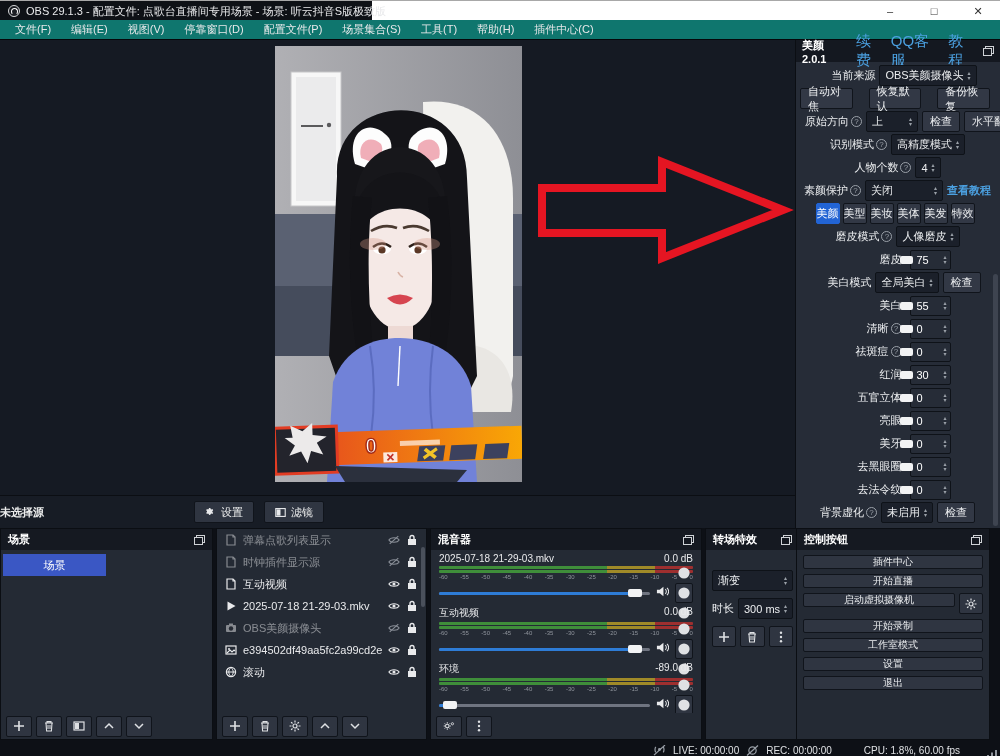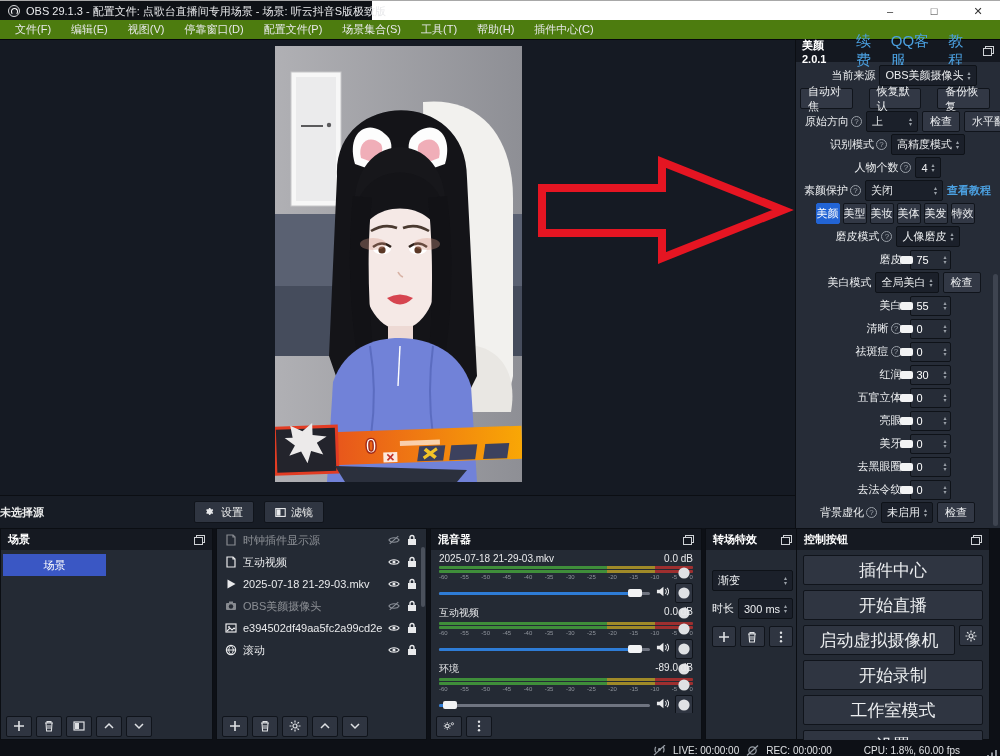--- a/index.html
+++ b/index.html
@@ -10,21 +10,21 @@
   
   .titlebar { position:absolute; left:0; top:0; width:1000px; height:20px; background:#ffffff; border-top:1px solid #a8a8a8; }
   .titlebar-dark { position:absolute; left:0; top:0; width:372px; height:20px; background:#0e1116; display:flex; align-items:center; gap:6px; padding:0 8px; }
   .titlebar-dark .t-text { color:#e8e9eb; font-size:11px; white-space:nowrap; }
   .obs-logo { width:12px; height:12px; border-radius:50%; background:#1b1e24; border:1px solid #d7d8da; position:relative; flex:0 0 auto; }
   .obs-logo::after { content:""; position:absolute; left:2px; top:2px; width:5px; height:5px; border-radius:50%; border:1.5px solid #fff; border-bottom-color:transparent; }
   .win-controls { position:absolute; right:0; top:0; height:20px; display:flex; }
   .win-btn { width:44px; height:20px; display:flex; align-items:center; justify-content:center; color:#333; font-size:11px; }
 
   
-  .menubar { position:absolute; left:0; top:20px; width:1000px; height:20px; background:#4d7c0f; display:flex; align-items:center; padding:0 6px; gap:2px; border-bottom:1px solid #05070a; }
+  .menubar { position:absolute; left:0; top:20px; width:1000px; height:20px; background:#0f766e; display:flex; align-items:center; padding:0 6px; gap:2px; border-bottom:1px solid #05070a; }
   .menu-item { color:#e7e8ea; font-size:11px; padding:2px 9px; white-space:nowrap; }
 
   
   .main { position:absolute; left:0; top:40px; width:1000px; height:488px; }
   .canvas { position:absolute; left:0; top:0; width:795px; height:488px; background:#151a23; }
   .preview { position:absolute; left:275px; top:6px; width:247px; height:436px; background:#9a9aa0; overflow:hidden; }
   .red-arrow { position:absolute; left:0; top:0; pointer-events:none; }
 
   .source-toolbar { position:absolute; left:0; bottom:0; width:795px; height:33px; background:#171c25; display:flex; align-items:center; padding:0 0; border-top:1px solid #0b0e13; }
   .source-toolbar .no-src { color:#eceded; font-size:11px; font-weight:700; }
@@ -94,21 +94,21 @@
   .vol-slider .handle { position:absolute; top:2px; width:14px; height:8px; background:#f2f3f4; border-radius:2px; }
   .kebab { width:18px; height:20px; background:#2f3541; border:1px solid #10141b; border-radius:2px; color:#dfe1e4; display:flex; align-items:center; justify-content:center; font-size:10px; }
   .spk svg { width:13px; height:13px; }
 
   .tr-body { padding:20px 6px; display:flex; flex-direction:column; gap:7px; }
   .tr-row { display:flex; align-items:center; gap:4px; }
   .tr-lbl { color:#eceef0; font-size:11px; white-space:nowrap; }
 
   .ctl-body { padding:5px 6px; display:flex; flex-direction:column; gap:5px; }
   .ctl-row { display:flex; gap:4px; }
-  .ctl-btn { flex:1; height:30px; background:#2f3541; border:1px solid #10141b; border-radius:2px; color:#eceef0; font-size:17px; display:flex; align-items:center; justify-content:center; }
+  .ctl-btn { flex:1; height:14px; background:#2f3541; border:1px solid #10141b; border-radius:2px; color:#eceef0; font-size:10px; display:flex; align-items:center; justify-content:center; }
   .ctl-gear { flex:0 0 24px; }
 
   
   .statusbar { position:absolute; left:0; top:740px; width:1000px; height:20px; background:#0d1016; display:flex; align-items:center; color:#dfe1e4; font-size:10px; }
   .status-group { margin-left:auto; display:flex; align-items:center; gap:7px; margin-right:40px; }
   .status-group svg { width:13px; height:11px; }
   .net-icon { position:absolute; right:3px; bottom:2px; }
 </style>
 </head>
 <body>
@@ -541,20 +541,41 @@
 
     <div class="dock" style="left:216px;width:211px">
       <div class="dock-body" id="sources-body">
           <div class="src-row dim">
             <span class="src-ic src-type">
               <svg viewBox="0 0 12 12">
                 <path d="M2 1h6l2 2v8H2Z" fill="none" stroke="#e9eaec" stroke-width="1.2"></path>
                 <path d="M8 1v2h2" fill="none" stroke="#e9eaec" stroke-width="1.2"></path>
               </svg>
             </span>
+            <span class="src-name">弹幕点歌列表显示</span>
+            <span class="src-ic">
+              <svg viewBox="0 0 14 10">
+                <path d="M1 5 C3 1.5 11 1.5 13 5 C11 8.5 3 8.5 1 5Z" fill="none" stroke="#8a8f98" stroke-width="1.2"></path>
+                <path d="M2 9.5 L12 .5" stroke="#8a8f98" stroke-width="1.3"></path>
+              </svg>
+            </span>
+            <span class="src-ic">
+              <svg viewBox="0 0 12 12">
+                <rect x="2" y="5" width="8" height="6" fill="#e9eaec"></rect>
+                <path d="M4 5V3.5a2 2 0 0 1 4 0V5" fill="none" stroke="#e9eaec" stroke-width="1.4"></path>
+              </svg>
+            </span>
+          </div>
+          <div class="src-row dim">
+            <span class="src-ic src-type">
+              <svg viewBox="0 0 12 12">
+                <path d="M2 1h6l2 2v8H2Z" fill="none" stroke="#e9eaec" stroke-width="1.2"></path>
+                <path d="M8 1v2h2" fill="none" stroke="#e9eaec" stroke-width="1.2"></path>
+              </svg>
+            </span>
             <span class="src-name">时钟插件显示源</span>
             <span class="src-ic">
               <svg viewBox="0 0 14 10">
                 <path d="M1 5 C3 1.5 11 1.5 13 5 C11 8.5 3 8.5 1 5Z" fill="none" stroke="#8a8f98" stroke-width="1.2"></path>
                 <path d="M2 9.5 L12 .5" stroke="#8a8f98" stroke-width="1.3"></path>
               </svg>
             </span>
             <span class="src-ic">
               <svg viewBox="0 0 12 12">
                 <rect x="2" y="5" width="8" height="6" fill="#e9eaec"></rect>

